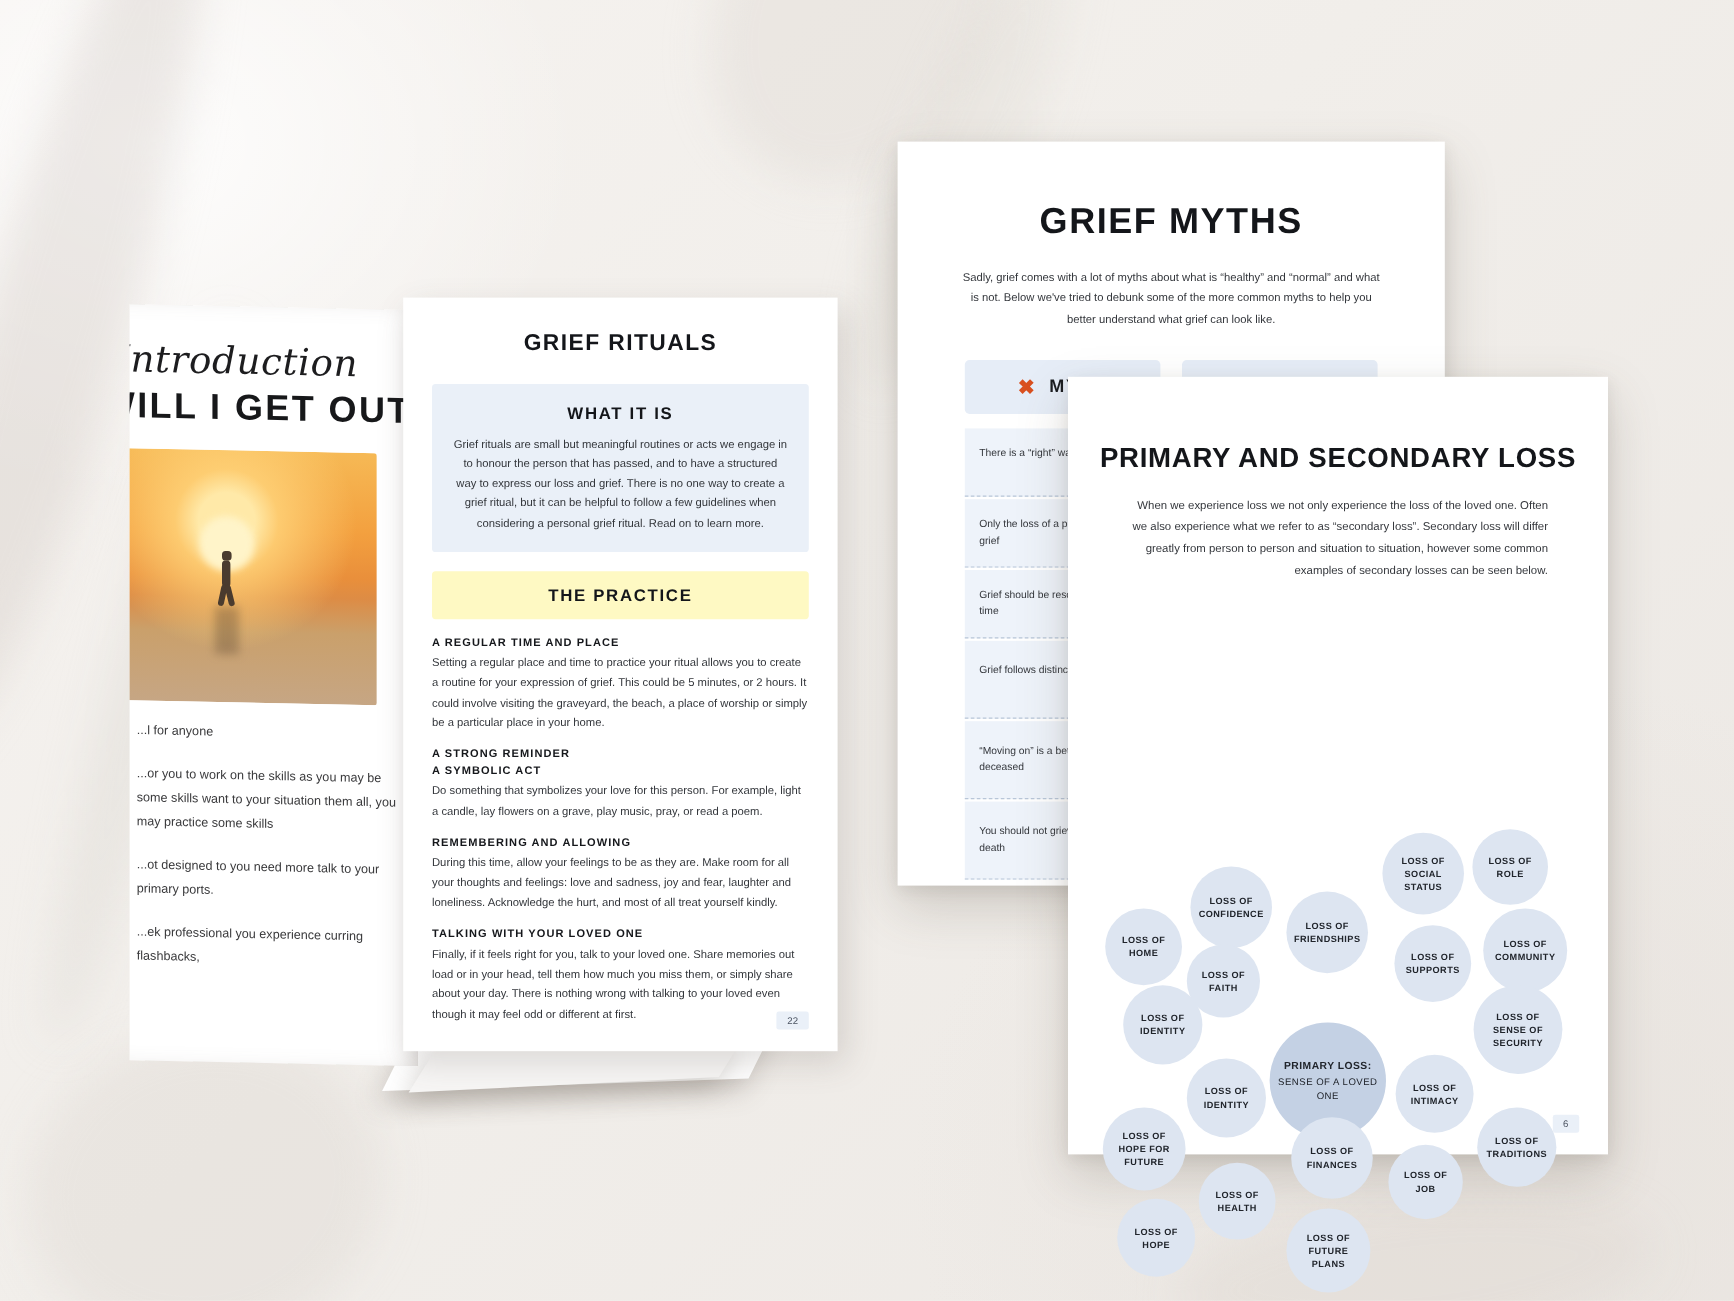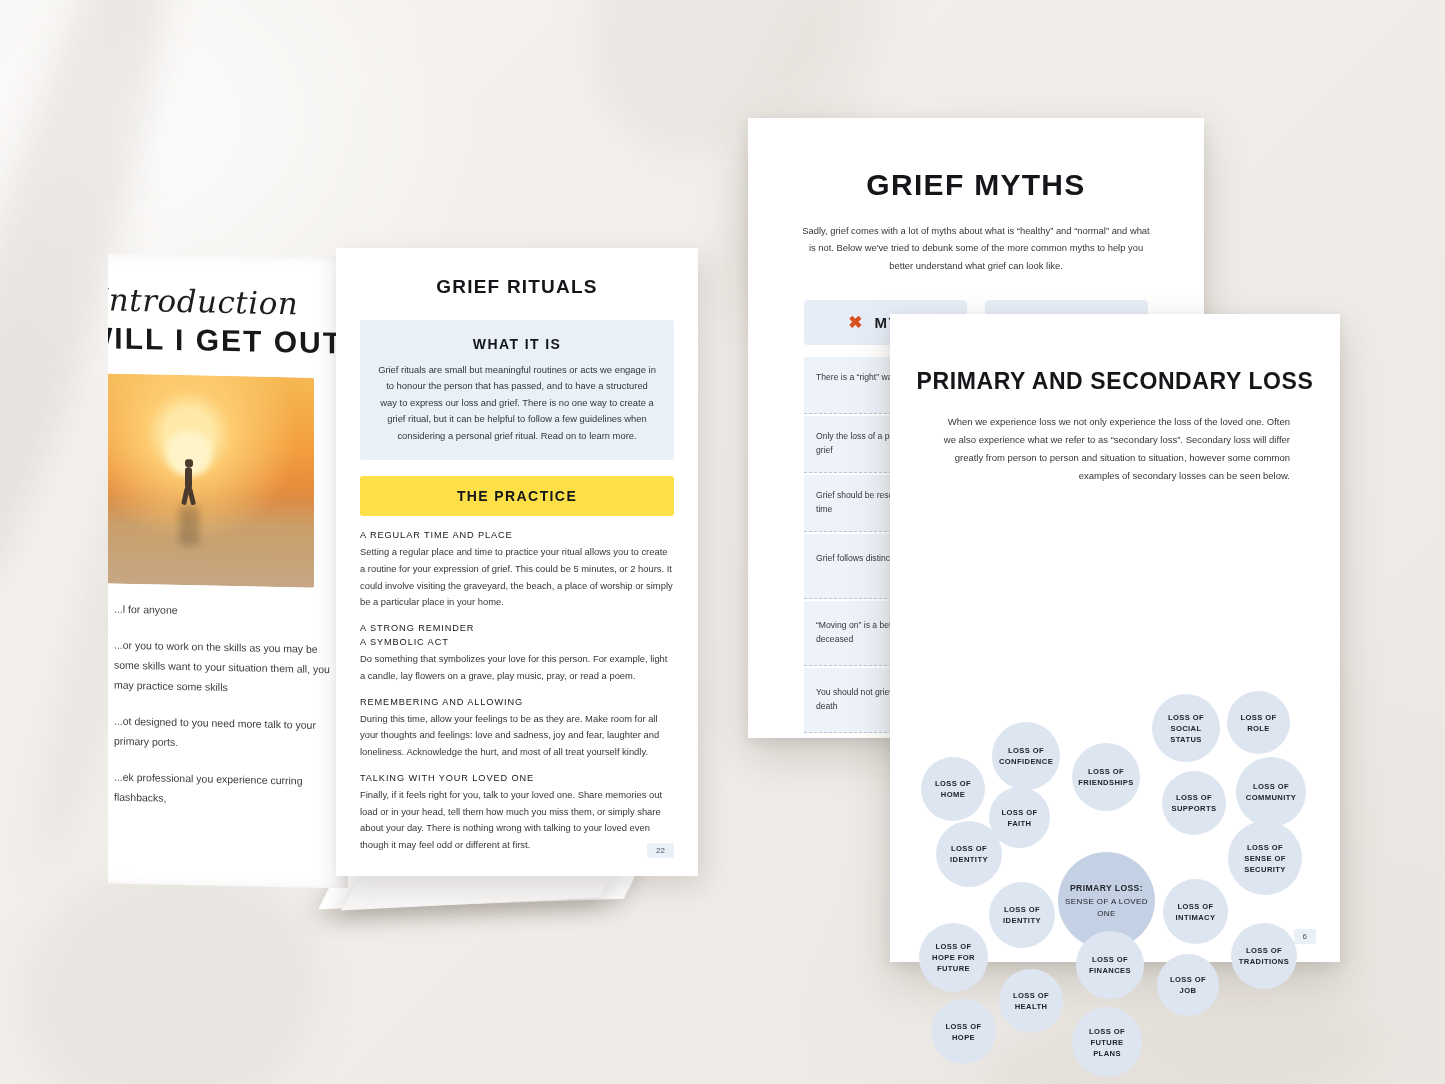--- a/index.html
+++ b/index.html
@@ -80,24 +80,24 @@
   }
   h1.doc-title{
     text-align:center;font-weight:700;font-size:19px;letter-spacing:1.2px;color:#14161a;
     margin:28px 0 22px 0;
   }
   .panel{background:#eaf0f8;border-radius:3px;padding:12px 18px 16px;margin:0 24px 16px;}
   .panel h2{
     text-align:center;font-size:14px;font-weight:700;letter-spacing:1.4px;color:#14161a;margin:4px 0 10px;
   }
   .panel p{font-size:9.4px;line-height:1.75;color:#33363b;text-align:center;margin:0;}
-  .section-band{background:#fde047;border-radius:3px;margin:0 24px 14px;padding:12px 0 12px;}
+  .section-band{background:#fef9c3;border-radius:3px;margin:0 24px 14px;padding:12px 0 12px;}
   .section-band h2{text-align:center;font-size:14px;font-weight:700;letter-spacing:1.4px;color:#14161a;margin:0;}
   .body-block{margin:0 24px 12px;}
-  .body-block h3{font-size:9.2px;font-weight:400;letter-spacing:.9px;color:#15171b;margin:0 0 4px;}
+  .body-block h3{font-size:9.2px;font-weight:700;letter-spacing:.9px;color:#15171b;margin:0 0 4px;}
   .body-block p{font-size:9.4px;line-height:1.78;color:#33363b;margin:0 0 12px;}
   .pagenum{
     position:absolute;right:24px;bottom:18px;background:#eaf0f8;color:#4b5361;
     font-size:8px;padding:3px 9px;border-radius:2px;
   }
 
   
   #myths{left:748px;top:118px;width:456px;height:620px;}
   #myths h1{
     text-align:center;font-weight:700;font-size:30px;letter-spacing:1.3px;color:#14161a;margin:50px 0 20px;

